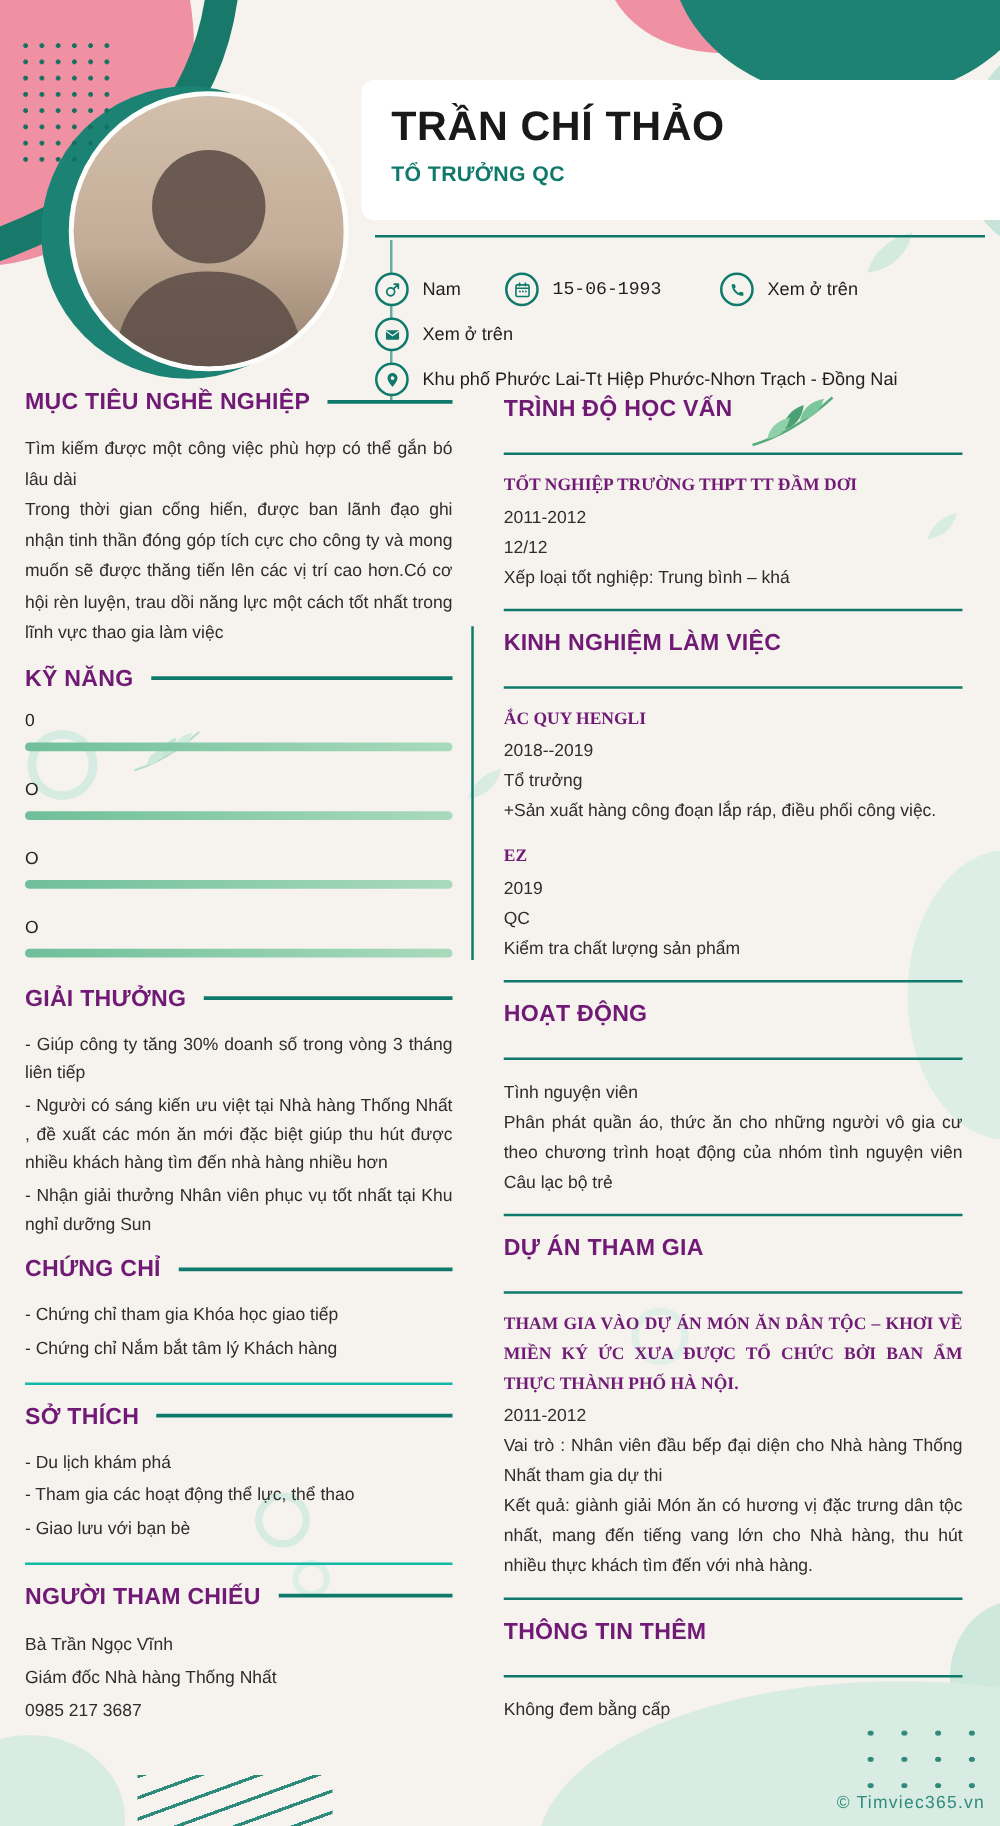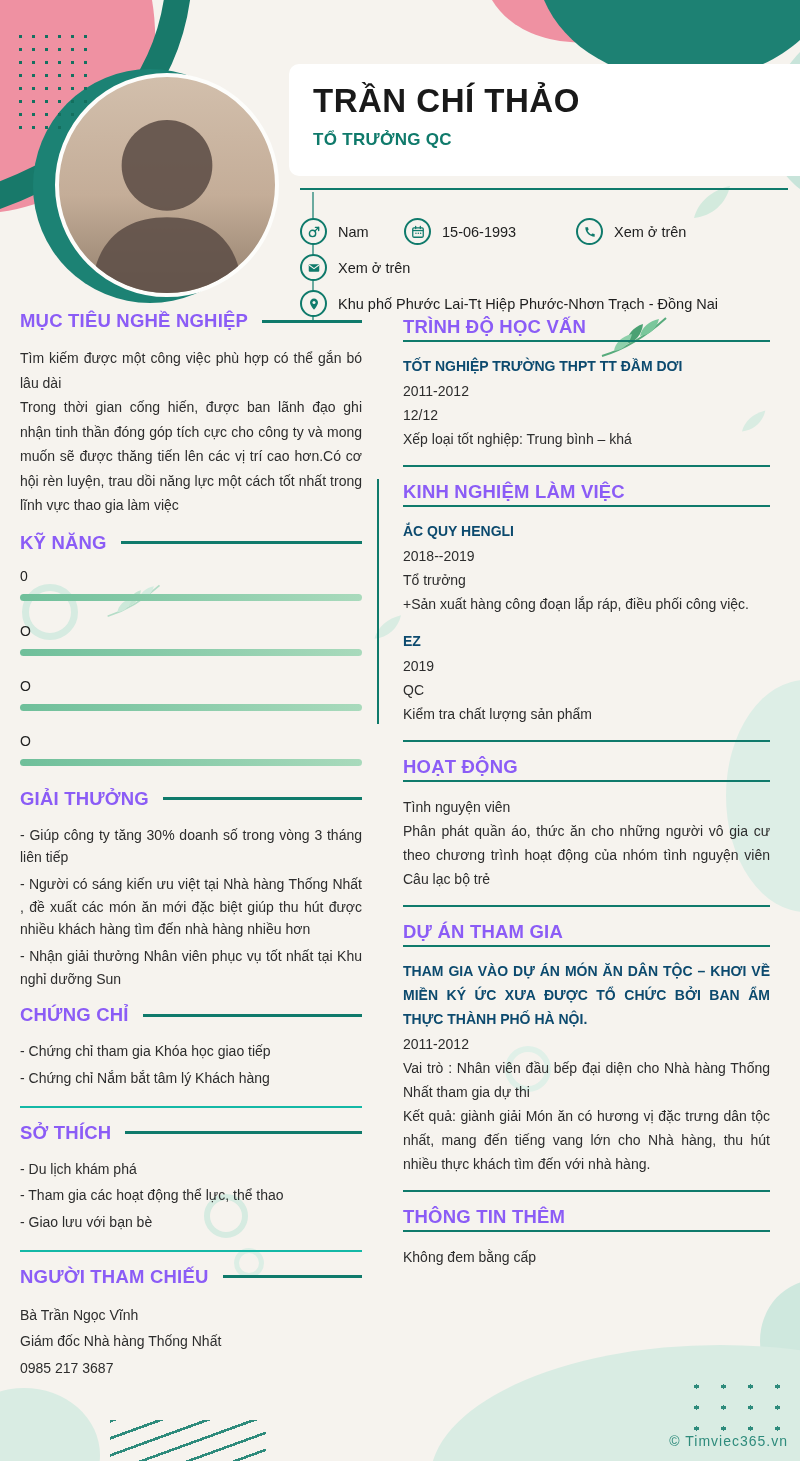--- a/index.html
+++ b/index.html
@@ -38,48 +38,48 @@
   .name-card { position:absolute; left:289px; top:64px; width:594px; min-height:112px;
     background:#ffffff; border-radius:10px; padding:18px 24px 14px; z-index:2; }
   .name-card h1 { font-size:33px; letter-spacing:.5px; color:#191919; font-weight:700; }
   .job-title { margin-top:10px; color:#0f7a6b; font-weight:700; font-size:17px; letter-spacing:.3px; }
 
   .contact { position:absolute; left:300px; top:188px; width:488px; z-index:2; padding-top:30px; }
   .contact::before { content:""; position:absolute; top:0; left:0; right:0; height:2px; background:#0f7a6b; }
   .contact .vline { position:absolute; left:12px; top:4px; height:128px; width:2px; background:rgba(15,122,107,.6); }
   .crow { display:flex; align-items:center; margin-bottom:9px; position:relative; }
   .citem { display:flex; align-items:center; }
-  .w1 { width:104px; } .w2 { width:172px; }
+  .w1 { width:104px; } .w2 { width:172px;font-family:Liberation Mono, monospace; }
   .cicon { width:27px; height:27px; border:2px solid #0f7a6b; border-radius:50%;
     background:#f6f3ee; color:#0f7a6b; display:flex; align-items:center; justify-content:center; flex:0 0 27px; }
   .cicon svg { width:14px; height:14px; display:block; }
   .ctext { margin-left:11px; font-size:14.5px; color:#1e1e1e; white-space:nowrap; }
 
   .col-left  { position:absolute; left:20px;  top:310px; width:342px; z-index:2; }
   .col-right { position:absolute; left:403px; top:316px; width:367px; z-index:2; }
 
-  h2 { color:#8b5cf6; font-size:18.5px; font-weight:700; letter-spacing:.2px; }
+  h2 { color:#701a75; font-size:18.5px; font-weight:700; letter-spacing:.2px; }
   .hl { display:flex; align-items:center; margin-bottom:14px; }
   .hl::after { content:""; flex:1; margin-left:14px; height:3px; background:#0f7a6b; }
-  .hr2 { padding-bottom:2px; border-bottom:2px solid #0f7a6b; margin-bottom:13px; }
+  .hr2 { padding-bottom:24px; border-bottom:2px solid #0f7a6b; margin-bottom:13px; }
 
   .l-sec { margin-bottom:14px; }
   .l-sec.sep { border-bottom:2px solid #14b8a6; padding-bottom:12px; }
   .r-sec + .r-sec { border-top:2px solid #0f7a6b; margin-top:14px; padding-top:14px; }
 
   .para { text-align:justify; font-size:14px; line-height:1.75; color:#2d2d2d; }
   .list { list-style:none; }
   .list li { font-size:14px; line-height:1.62; margin-bottom:4px; text-align:justify; }
 
   .skill { margin-bottom:22px; }
   .skill-label { font-size:14px; color:#222; }
   .skill-bar { margin-top:10px; height:7px; border-radius:5px;
     background:linear-gradient(90deg,#6fbf9a,#a9dabc); }
 
-  .sub-bold { font-weight:700; font-size:14px; color:#0c4a6e; line-height:1.7; text-align:justify; }
+  .sub-bold { font-weight:700; font-size:14px; color:#701a75; line-height:1.7; text-align:justify;font-family:Liberation Serif, serif; }
   .rline { font-size:14px; line-height:1.72; color:#2d2d2d; }
   .rpara { font-size:14px; line-height:1.72; color:#2d2d2d; text-align:justify; }
   .job + .job { margin-top:14px; }
   .exp { position:relative; }
   .exp::before { content:""; position:absolute; left:-26px; top:12px; bottom:2px; width:2px; background:#0f7a6b; }
   .ref-line { font-size:14px; line-height:1.9; color:#2d2d2d; }
 
   .watermark { position:absolute; right:12px; bottom:12px; z-index:3;
     color:#2e8b7c; font-size:14px; letter-spacing:1px; }
 </style>

